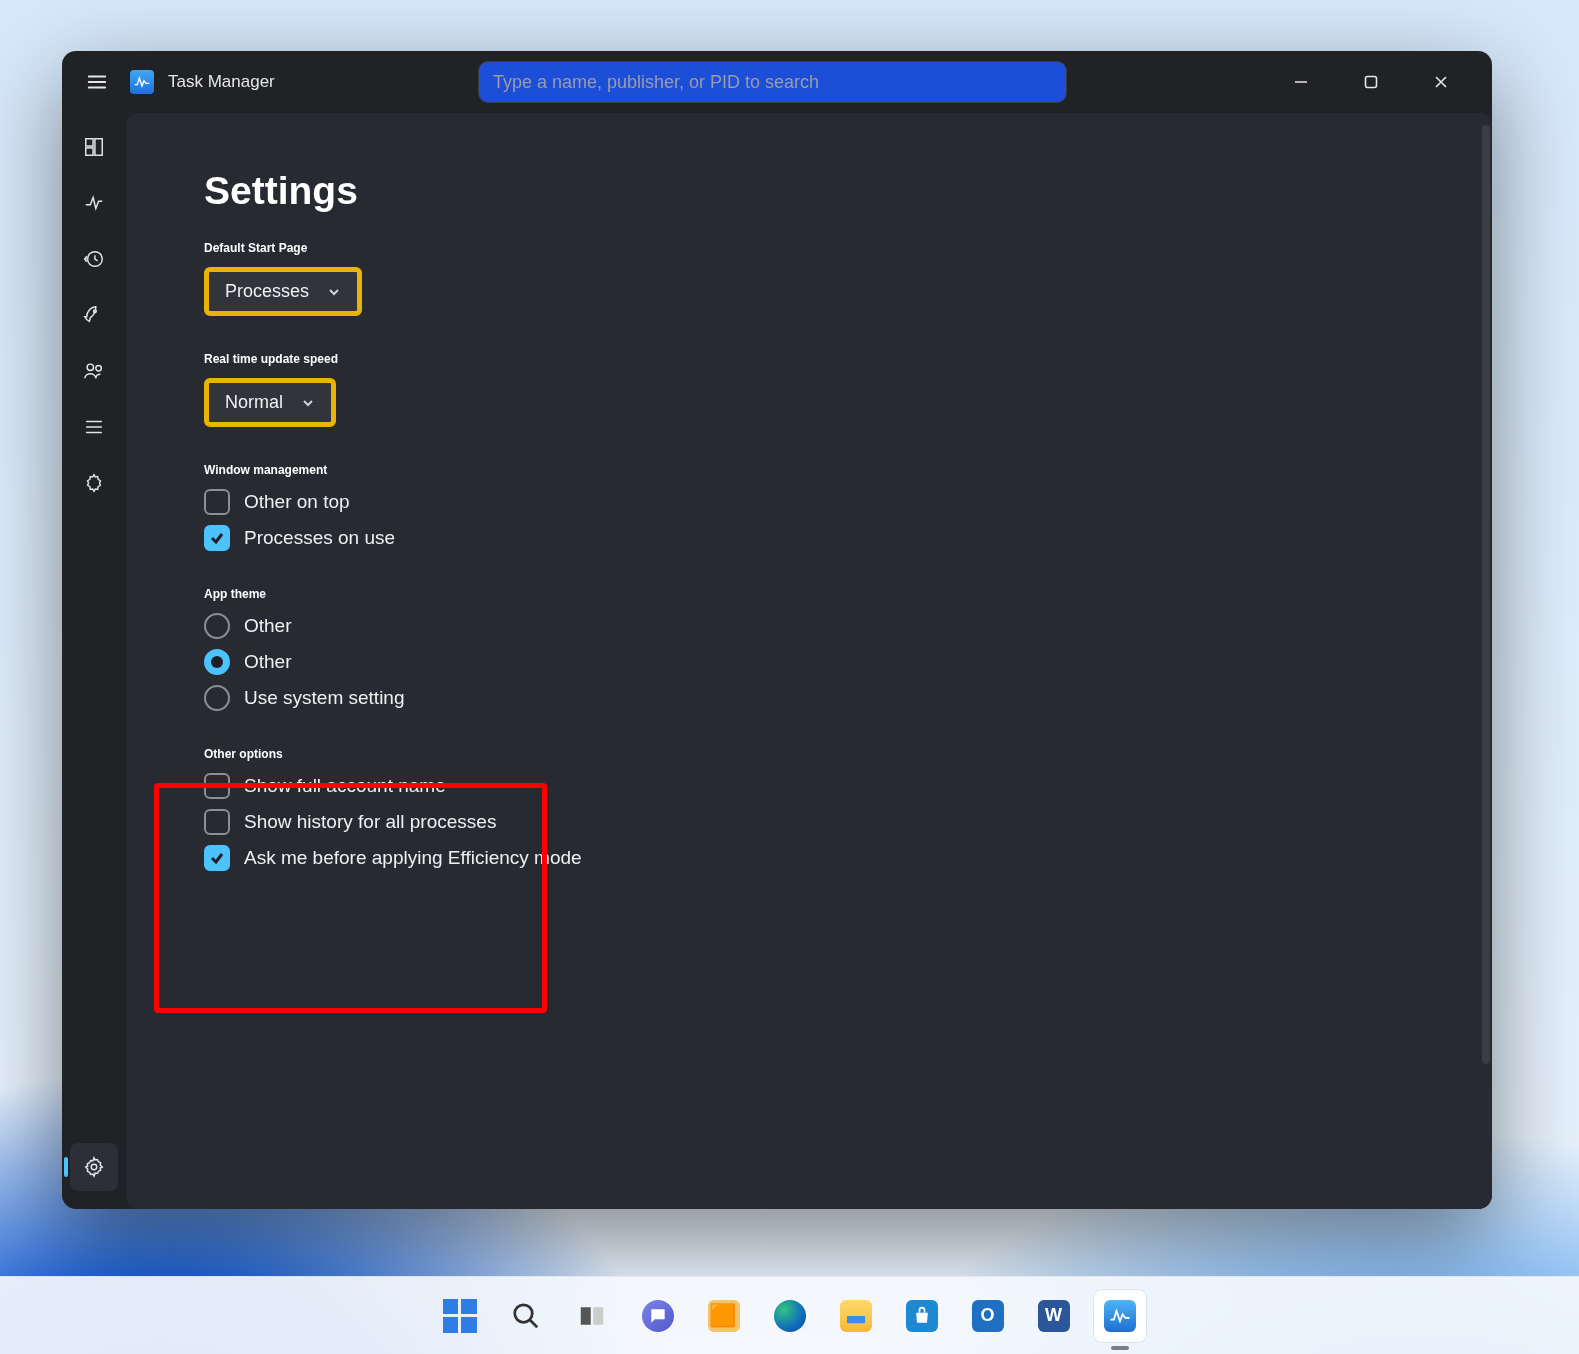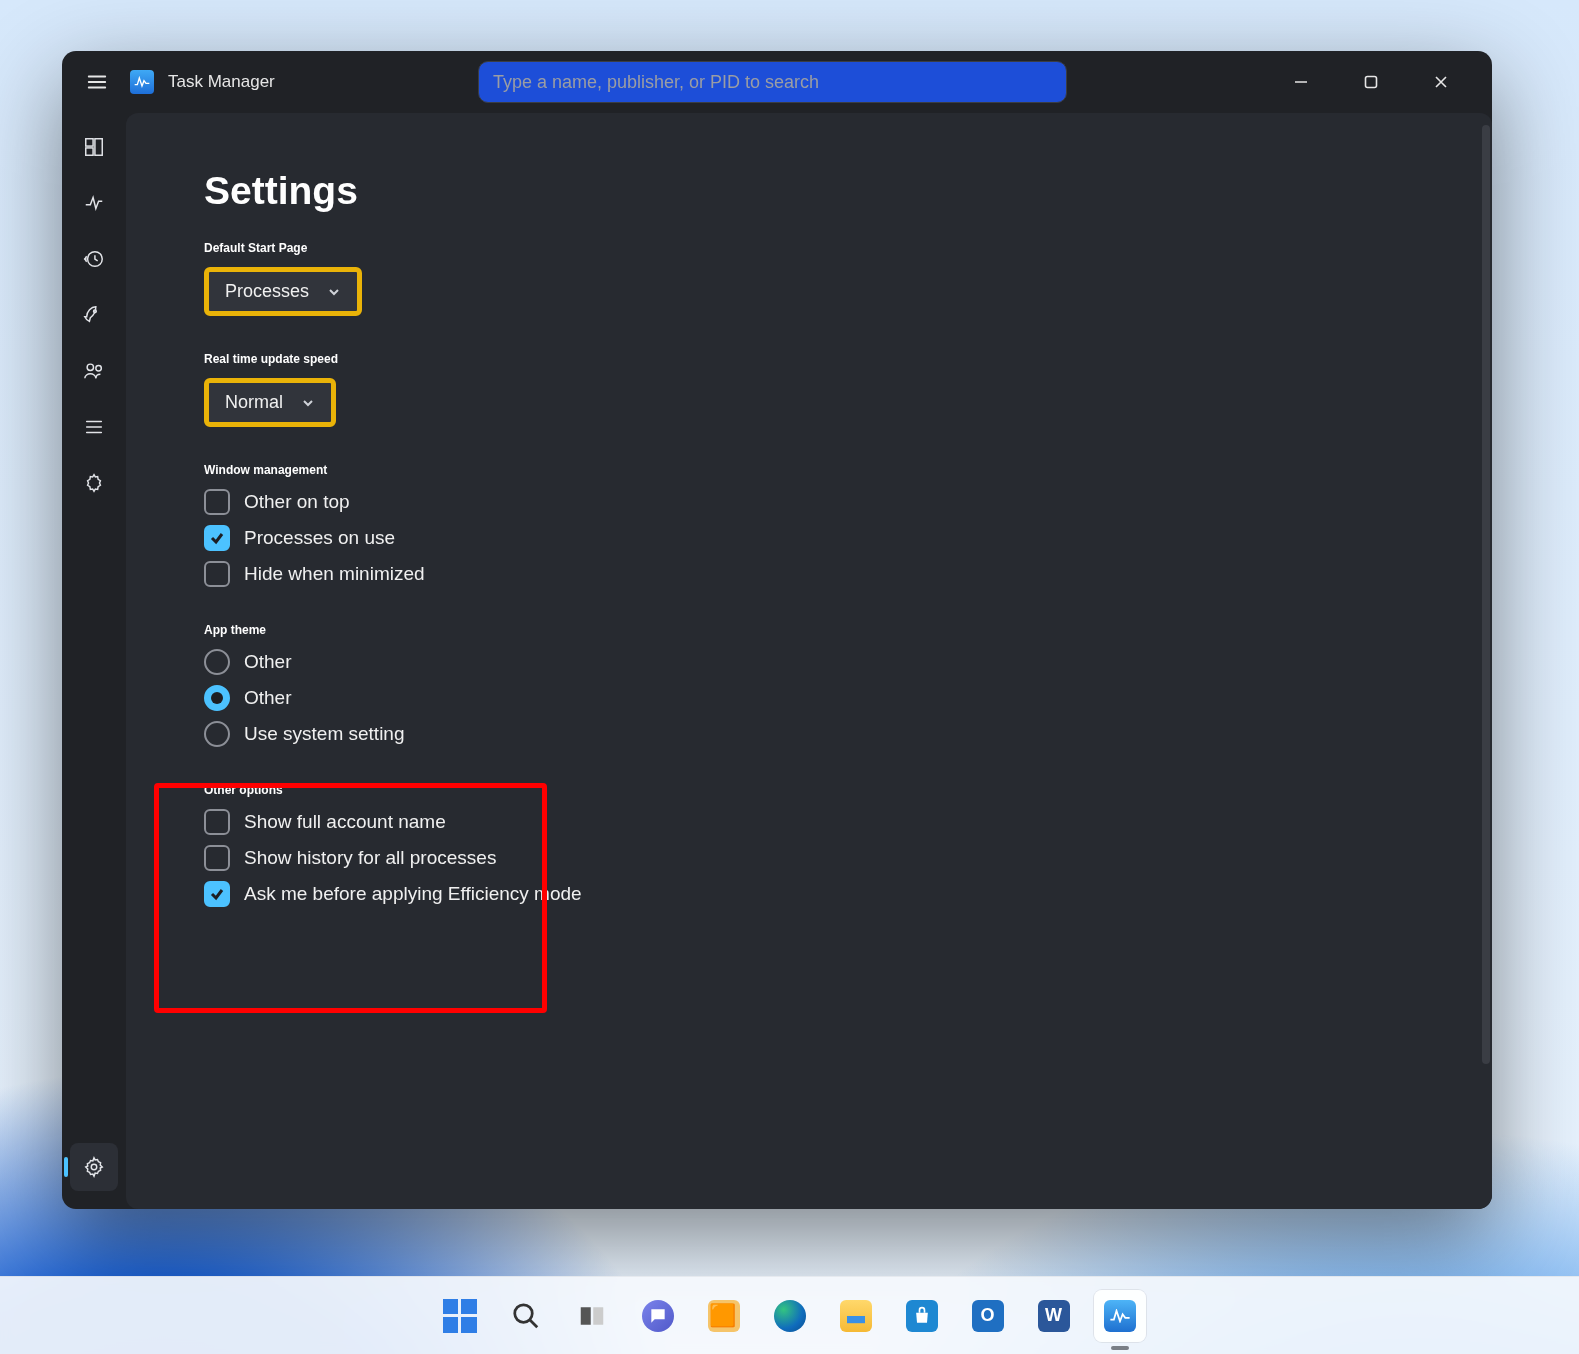--- a/index.html
+++ b/index.html
@@ -250,24 +250,20 @@
           <span>Other on top</span>
         </div>
         <div class="check-row">
           <div class="checkbox checked">
               <svg viewBox="0 0 16 16">
                 <polyline points="3,8 7,12 13,4"></polyline>
               </svg>
             </div>
           <span>Processes on use</span>
         </div>
-        <div class="check-row">
-          <div class="checkbox"></div>
-          <span>Hide when minimized</span>
-        </div>
 
         <div class="sect-title">App theme</div>
         <div class="radio-row">
           <div class="radio"></div>
           <span>Other</span>
         </div>
         <div class="radio-row">
           <div class="radio selected"></div>
           <span>Other</span>
         </div>

